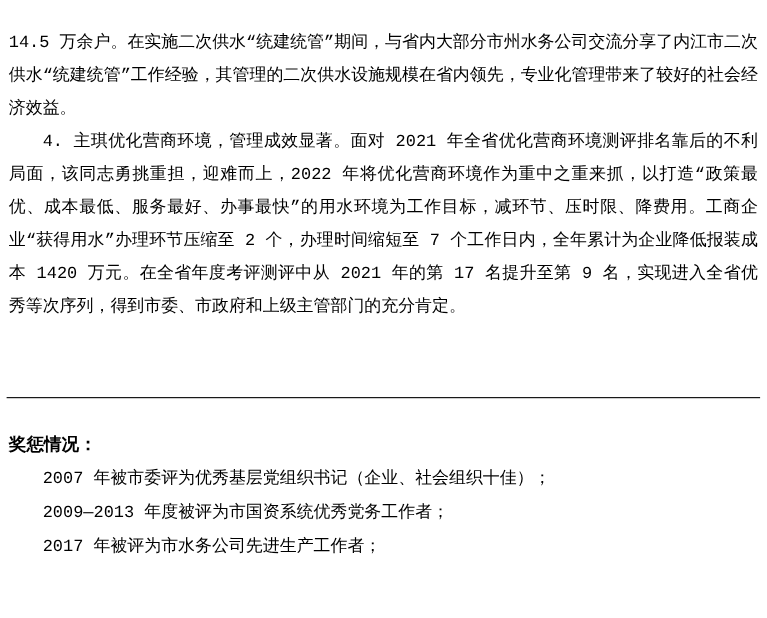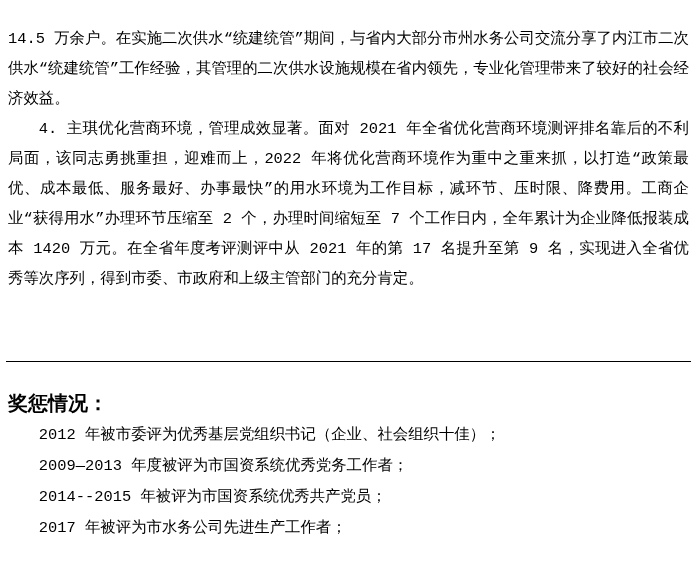--- a/index.html
+++ b/index.html
@@ -52,21 +52,21 @@
     height: 0;
     border-top: 1px solid #000000;
   }
   .awards-section {
     position: absolute;
     left: 8px;
     top: 378px;
     width: 681px;
   }
   .awards-title {
-    font-size: 20px;
+    font-size: 16px;
     line-height: 30px;
     font-weight: bold;
     margin: 0;
   }
   .award-line {
     font-size: 15.4px;
     line-height: 31px;
     margin: 0;
     text-indent: 2em;
   }
@@ -78,19 +78,18 @@
 
   <div class="top-section">
     <p class="para">14.5 万余户。在实施二次供水“统建统管”期间，与省内大部分市州水务公司交流分享了内江市二次供水“统建统管”工作经验，其管理的二次供水设施规模在省内领先，专业化管理带来了较好的社会经济效益。</p>
     <p class="para indent">4. 主琪优化营商环境，管理成效显著。面对 2021 年全省优化营商环境测评排名靠后的不利局面，该同志勇挑重担，迎难而上，2022 年将优化营商环境作为重中之重来抓，以打造“政策最优、成本最低、服务最好、办事最快”的用水环境为工作目标，减环节、压时限、降费用。工商企业“获得用水”办理环节压缩至 2 个，办理时间缩短至 7 个工作日内，全年累计为企业降低报装成本 1420 万元。在全省年度考评测评中从 2021 年的第 17 名提升至第 9 名，实现进入全省优秀等次序列，得到市委、市政府和上级主管部门的充分肯定。</p>
   </div>
 
   <div class="divider"></div>
 
   <div class="awards-section">
     <p class="awards-title">奖惩情况：</p>
-    <p class="award-line">2012 年被市委评为优秀基层党组织书记（企业、社会组织十佳）；</p>
+    <p class="award-line">2007 年被市委评为优秀基层党组织书记（企业、社会组织十佳）；</p>
     <p class="award-line">2009—2013 年度被评为市国资系统优秀党务工作者；</p>
-    <p class="award-line">2014--2015 年被评为市国资系统优秀共产党员；</p>
     <p class="award-line">2017 年被评为市水务公司先进生产工作者；</p>
   </div>
 
 </div>
 
 </body></html>

